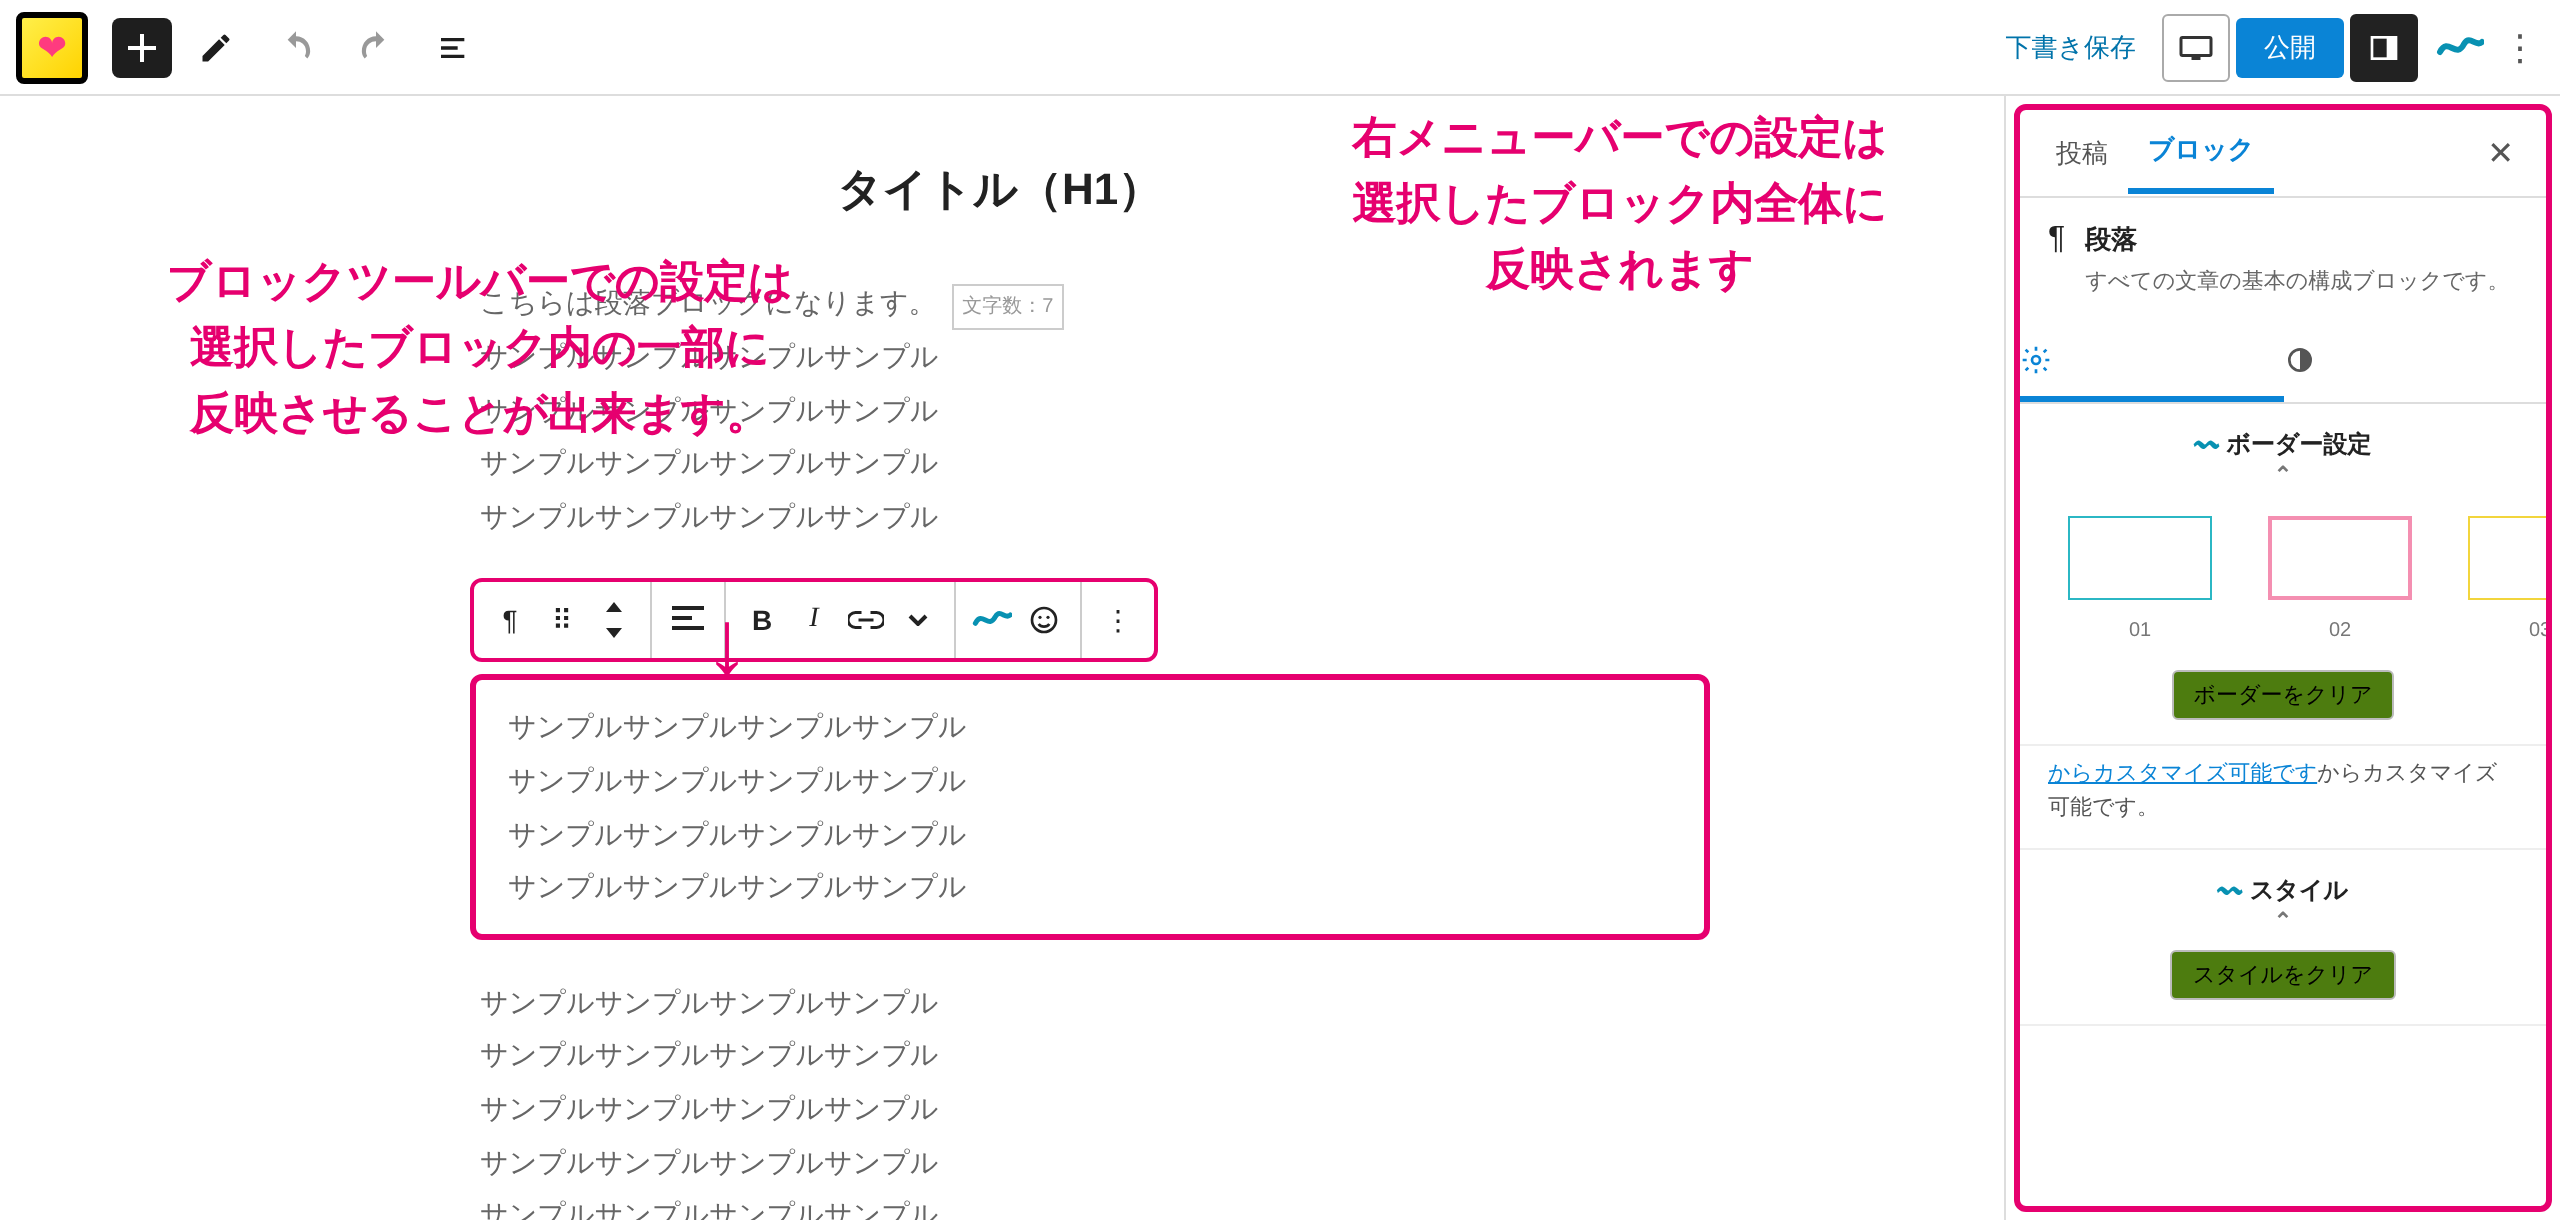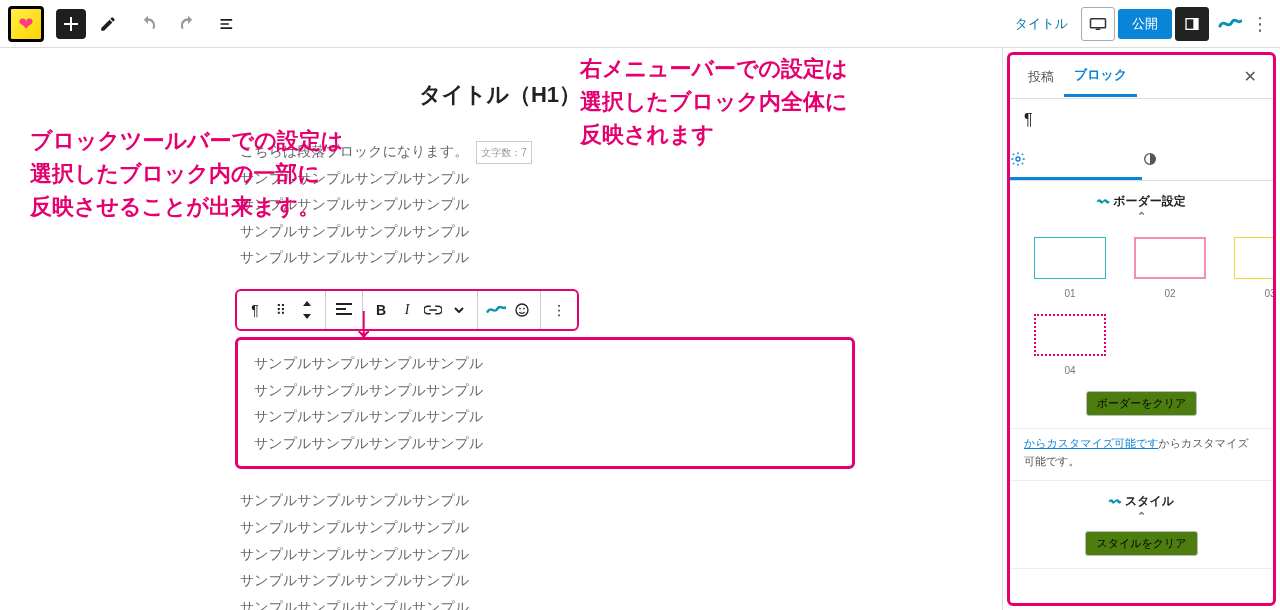--- a/index.html
+++ b/index.html
@@ -76,21 +76,21 @@
   }
   .bt-cell:last-child { border-right:none; }
   .bt-ico { width:20px;height:20px;display:flex;align-items:center;justify-content:center;color:#222;font-size:14px; }
 
   .selected-inner { padding: 8px 14px; }
   .selected-inner p { color:#666; font-size:14px; line-height:1.9; }
 
   
   .anno {
     position:absolute; color:#e6006f; font-weight:700; font-size:22px; line-height:1.5;
-    pointer-events:none;
+    text-align:center; pointer-events:none;
   }
   .anno-left { left:30px; top:124px; width:420px; }
   .anno-right { left:580px; top:52px; width:460px; }
   .big-arrow {
     position:absolute; color:#e6006f; font-size:46px; font-weight:900; pointer-events:none;
   }
   .arrow-down { left:352px; top:294px; }
   .arrow-r1 { left:1000px; top:130px; transform:rotate(35deg); }
 
   
@@ -108,21 +108,21 @@
   .block-info { display:flex; gap:10px; padding:12px 14px 4px; }
   .block-info .bi-ico { font-size:16px; color:#222; }
   .block-info .bi-txt strong { font-size:13px; }
   .block-info .bi-txt p { font-size:11px; color:#666; margin-top:4px; line-height:1.5;}
   .mini-tabs { display:flex; border-bottom:1px solid #ddd; margin-top:8px;}
   .mini-tab { flex:1; text-align:center; padding:10px 0; cursor:pointer; color:#555;}
   .mini-tab.active { border-bottom:3px solid #0a84d6; color:#0a84d6;}
   .section { padding:10px 14px; border-bottom:1px solid #eee;}
   .section-hdr { display:flex; align-items:center; justify-content:space-between; font-size:12px; font-weight:600; cursor:pointer;flex-direction:column;}
   .section-hdr .arm { font-size:11px; color:#777;}
-  .border-grid { display:grid; grid-template-columns:1fr 1fr 1fr; gap:14px 28px; padding:14px 10px 6px;}
+  .border-grid { display:grid; grid-template-columns:1fr 1fr 1fr 1fr; gap:14px 28px; padding:14px 10px 6px;}
   .border-opt { text-align:center; cursor:pointer;}
   .border-box { width:72px; height:42px; margin:0 auto 6px; }
   .b01 { border:1.5px solid #2bb7c4; }
   .b02 { border:2px solid #f48fb1; }
   .b03 { border:1.5px solid #f2d53c; }
   .b04 { border:2px dotted #e6006f; }
   .border-opt span { font-size:10px; color:#777;}
   .clear-btn { display:block; margin:8px auto 2px; font-size:11px; border:1px solid #bbb; background:#4d7c0f; padding:4px 10px; border-radius:3px; cursor:pointer;}
   .link-line { font-size:11px; color:#555; padding:6px 14px 10px; border-bottom:1px solid #eee; line-height:1.6;}
   .link-line a { color:#0a84d6; text-decoration:underline; cursor:pointer;}
@@ -160,21 +160,21 @@
     </div>
     <div class="icon-btn">
       <svg width="20" height="20" viewBox="0 0 24 24">
           <path d="M3 6h14v2H3zM3 11h10v2H3zM3 16h14v2H3z" fill="currentColor"></path>
         </svg>
     </div>
   </div>
 
   <div class="spacer"></div>
 
-  <span class="link-btn">タイトル</span>
+  <span class="link-btn">下書き保存</span>
   <div class="sq-btn">
     <svg width="18" height="14" viewBox="0 0 24 18">
         <rect x="2" y="2" width="20" height="12" rx="1" fill="none" stroke="#333" stroke-width="2"></rect>
         <path d="M9 16h6" stroke="#333" stroke-width="2"></path>
       </svg>
   </div>
   <span class="publish-btn">公開</span>
   <div class="sq-btn" style="background:#222;border-color:#222">
     <svg width="16" height="16" viewBox="0 0 24 24">
         <rect x="3" y="4" width="18" height="16" fill="none" stroke="#fff" stroke-width="2"></rect>
@@ -283,20 +283,24 @@
   <div class="sidebar-pink">
 
     <div class="tabs">
       <div class="tab">投稿</div>
       <div class="tab active">ブロック</div>
       <div class="close"><span>✕</span></div>
     </div>
 
     <div class="block-info">
       <div class="bi-ico">¶</div>
+      <div class="bi-txt">
+        <strong>段落</strong>
+        <p>すべての文章の基本の構成ブロックです。</p>
+      </div>
     </div>
 
     <div class="mini-tabs">
       <div class="mini-tab active">
         <svg width="16" height="16" viewBox="0 0 24 24">
             <circle cx="12" cy="12" r="3" fill="none" stroke="#0a84d6" stroke-width="2"></circle>
             <path d="M12 2v3M12 19v3M4.2 4.2l2 2M17.8 17.8l2 2M2 12h3M19 12h3M4.2 19.8l2-2M17.8 6.2l2-2" stroke="#0a84d6" stroke-width="2"></path>
           </svg>
       </div>
       <div class="mini-tab">

